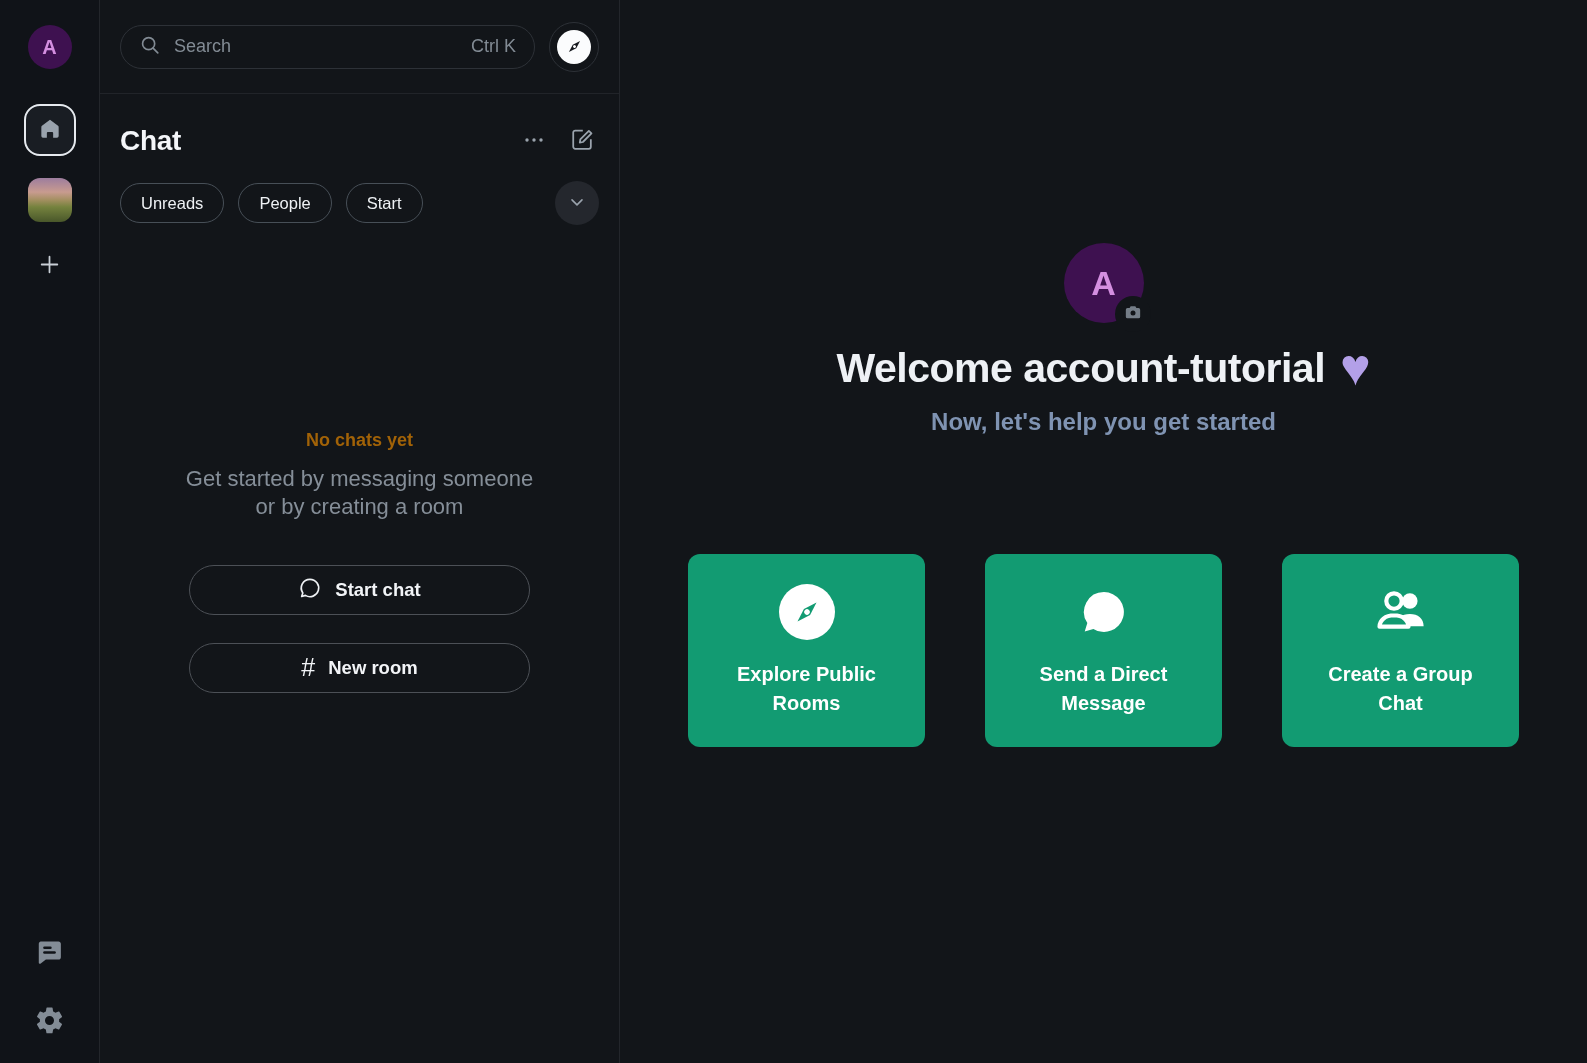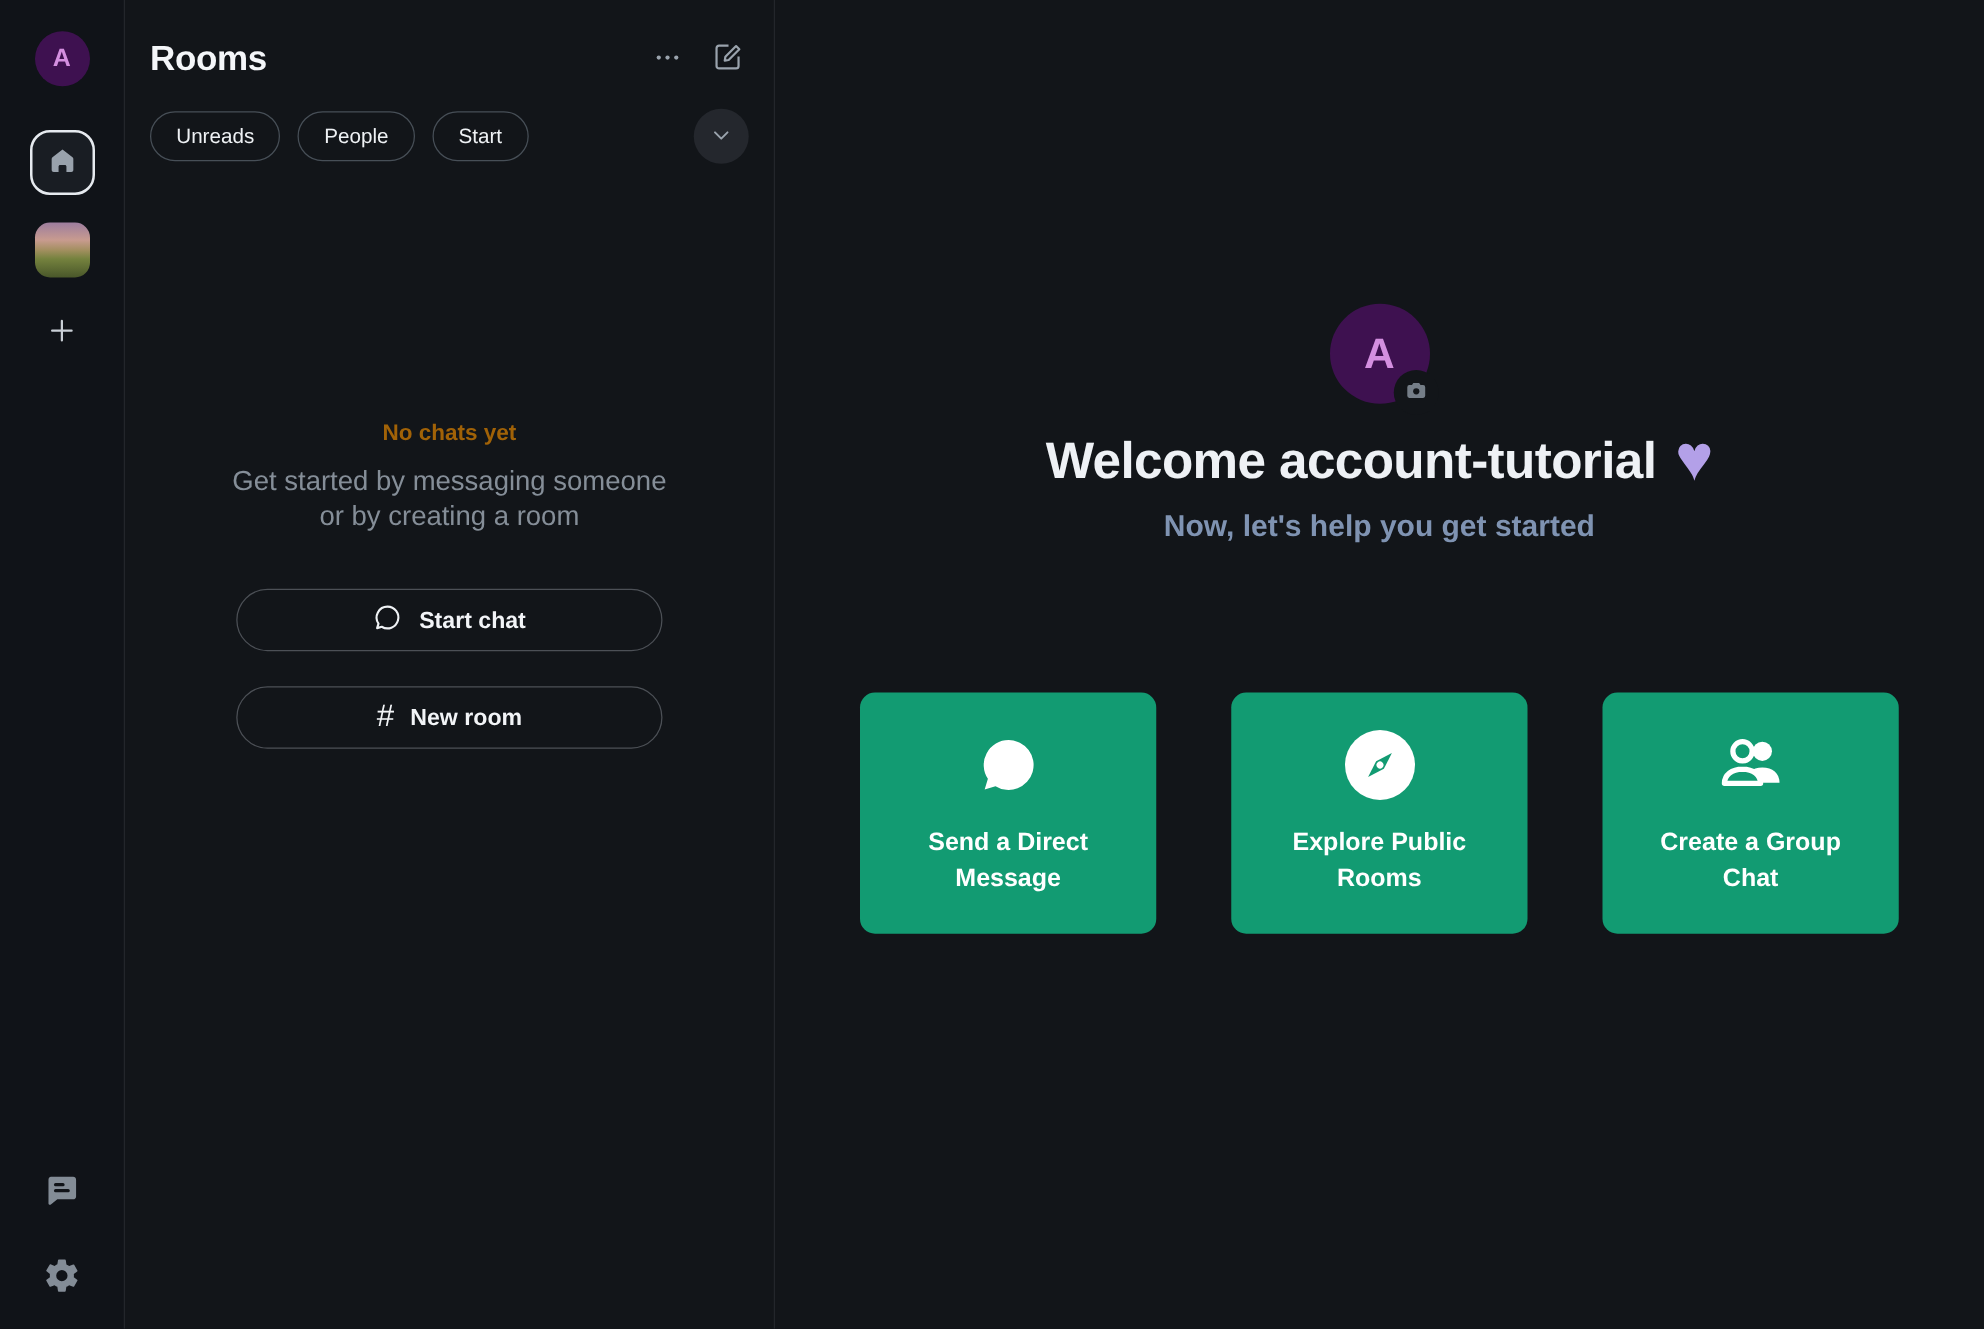--- a/index.html
+++ b/index.html
@@ -185,24 +185,46 @@
   <button class="rail-icon-btn">
     <span>
       <svg width="31" height="31" viewBox="0 0 24 24">
           <path d="M19.4 13c.04-.32.06-.66.06-1s-.02-.68-.06-1l2.1-1.6c.2-.15.25-.42.12-.64l-2-3.46a.5.5 0 0 0-.6-.22l-2.5 1a7.2 7.2 0 0 0-1.7-1l-.4-2.6A.5.5 0 0 0 13.9 2h-3.8a.5.5 0 0 0-.5.42l-.4 2.6c-.6.26-1.17.6-1.7 1l-2.5-1a.5.5 0 0 0-.6.22l-2 3.46c-.13.22-.08.5.12.64L4.6 11c-.04.32-.06.66-.06 1s.02.68.06 1l-2.1 1.6c-.2.15-.25.42-.12.64l2 3.46c.13.22.38.3.6.22l2.5-1c.53.4 1.1.74 1.7 1l.4 2.6c.04.24.25.42.5.42h3.8c.25 0 .46-.18.5-.42l.4-2.6c.6-.26 1.17-.6 1.7-1l2.5 1c.22.08.47 0 .6-.22l2-3.46a.5.5 0 0 0-.12-.64L19.4 13zM12 15.5a3.5 3.5 0 1 1 0-7 3.5 3.5 0 0 1 0 7z" fill="#838c96"></path>
         </svg>
     </span>
   </button>
 </nav>
 
 <aside class="panel">
+  <div class="panel-header">
+    <div class="search">
+      <span>
+        <svg width="22" height="22" viewBox="0 0 24 24">
+            <circle cx="10.5" cy="10.5" r="6.6" fill="none" stroke="#828b94" stroke-width="1.8"></circle>
+            <path d="m15.6 15.6 4.9 4.9" stroke="#828b94" stroke-width="1.8" stroke-linecap="round"></path>
+          </svg>
+      </span>
+      <input placeholder="Search" style="">
+      <span class="shortcut">Ctrl K</span>
+    </div>
+    <button class="explore-btn">
+      <span class="compass-disc">
+        <svg width="21" height="21" viewBox="0 0 21 21">
+            <g transform="rotate(45 10.5 10.5)">
+              <path d="M10.5 2.6 13 10.5 10.5 18.4 8 10.5Z" fill="#171a1f"></path>
+              <circle cx="10.5" cy="10.5" r="1.5" fill="#ffffff"></circle>
+            </g>
+          </svg>
+      </span>
+    </button>
+  </div>
 
   <div class="panel-body">
     <div class="home-row">
-      <h1>Rooms</h1>
+      <h1>Chat</h1>
       <button class="icon-btn">
         <span>
           <svg width="24" height="24" viewBox="0 0 24 24">
               <circle cx="5" cy="12" r="1.7" fill="#9aa3ad"></circle>
               <circle cx="12" cy="12" r="1.7" fill="#9aa3ad"></circle>
               <circle cx="19" cy="12" r="1.7" fill="#9aa3ad"></circle>
             </svg>
         </span>
       </button>
       <button class="icon-btn">
@@ -266,43 +288,43 @@
 
   <h1 class="welcome">
     <span>Welcome account-tutorial</span>
     <span class="heart">♥</span>
   </h1>
   <div class="main-subtitle">Now, let's help you get started</div>
 
   <div class="cards">
     <button class="card">
       <span class="card-icon">
-        <svg width="52" height="52" viewBox="0 0 24 24">
-            <path d="M12 2.8a9.2 9.2 0 1 1-4.9 17l-4 1.2 1.2-3.9A9.2 9.2 0 0 1 12 2.8Z" fill="#ffffff"></path>
-          </svg>
-      </span>
-      <span class="card-label">Send a Direct Message</span>
-    </button>
-
-    <button class="card">
-      <span class="card-icon">
         <span class="compass-disc big">
           <svg width="34" height="34" viewBox="0 0 21 21">
               <g transform="rotate(45 10.5 10.5)">
                 <path d="M10.5 2.2 13.2 10.5 10.5 18.8 7.8 10.5Z" fill="#129b72"></path>
                 <circle cx="10.5" cy="10.5" r="1.7" fill="#ffffff"></circle>
               </g>
             </svg>
         </span>
       </span>
       <span class="card-label">Explore Public Rooms</span>
     </button>
 
     <button class="card">
       <span class="card-icon">
+        <svg width="52" height="52" viewBox="0 0 24 24">
+            <path d="M12 2.8a9.2 9.2 0 1 1-4.9 17l-4 1.2 1.2-3.9A9.2 9.2 0 0 1 12 2.8Z" fill="#ffffff"></path>
+          </svg>
+      </span>
+      <span class="card-label">Send a Direct Message</span>
+    </button>
+
+    <button class="card">
+      <span class="card-icon">
         <svg width="56" height="56" viewBox="0 0 24 24">
           <circle cx="15.8" cy="7.3" r="3.3" fill="#ffffff"></circle>
           <path d="M15.8 12.9c3.5 0 5.9 2 5.9 5.2h-11.8c0-3.2 2.4-5.2 5.9-5.2Z" fill="#ffffff"></path>
           <circle cx="9" cy="7.3" r="3.3" fill="#129b72" stroke="#ffffff" stroke-width="1.8"></circle>
           <path d="M9 13.4c-3.7 0-6.2 2.1-6.2 4.9h12.4c0-2.8-2.5-4.9-6.2-4.9Z" fill="#129b72" stroke="#ffffff" stroke-width="1.8" stroke-linejoin="round"></path>
         </svg>
       </span>
       <span class="card-label">Create a Group Chat</span>
     </button>
   </div>

